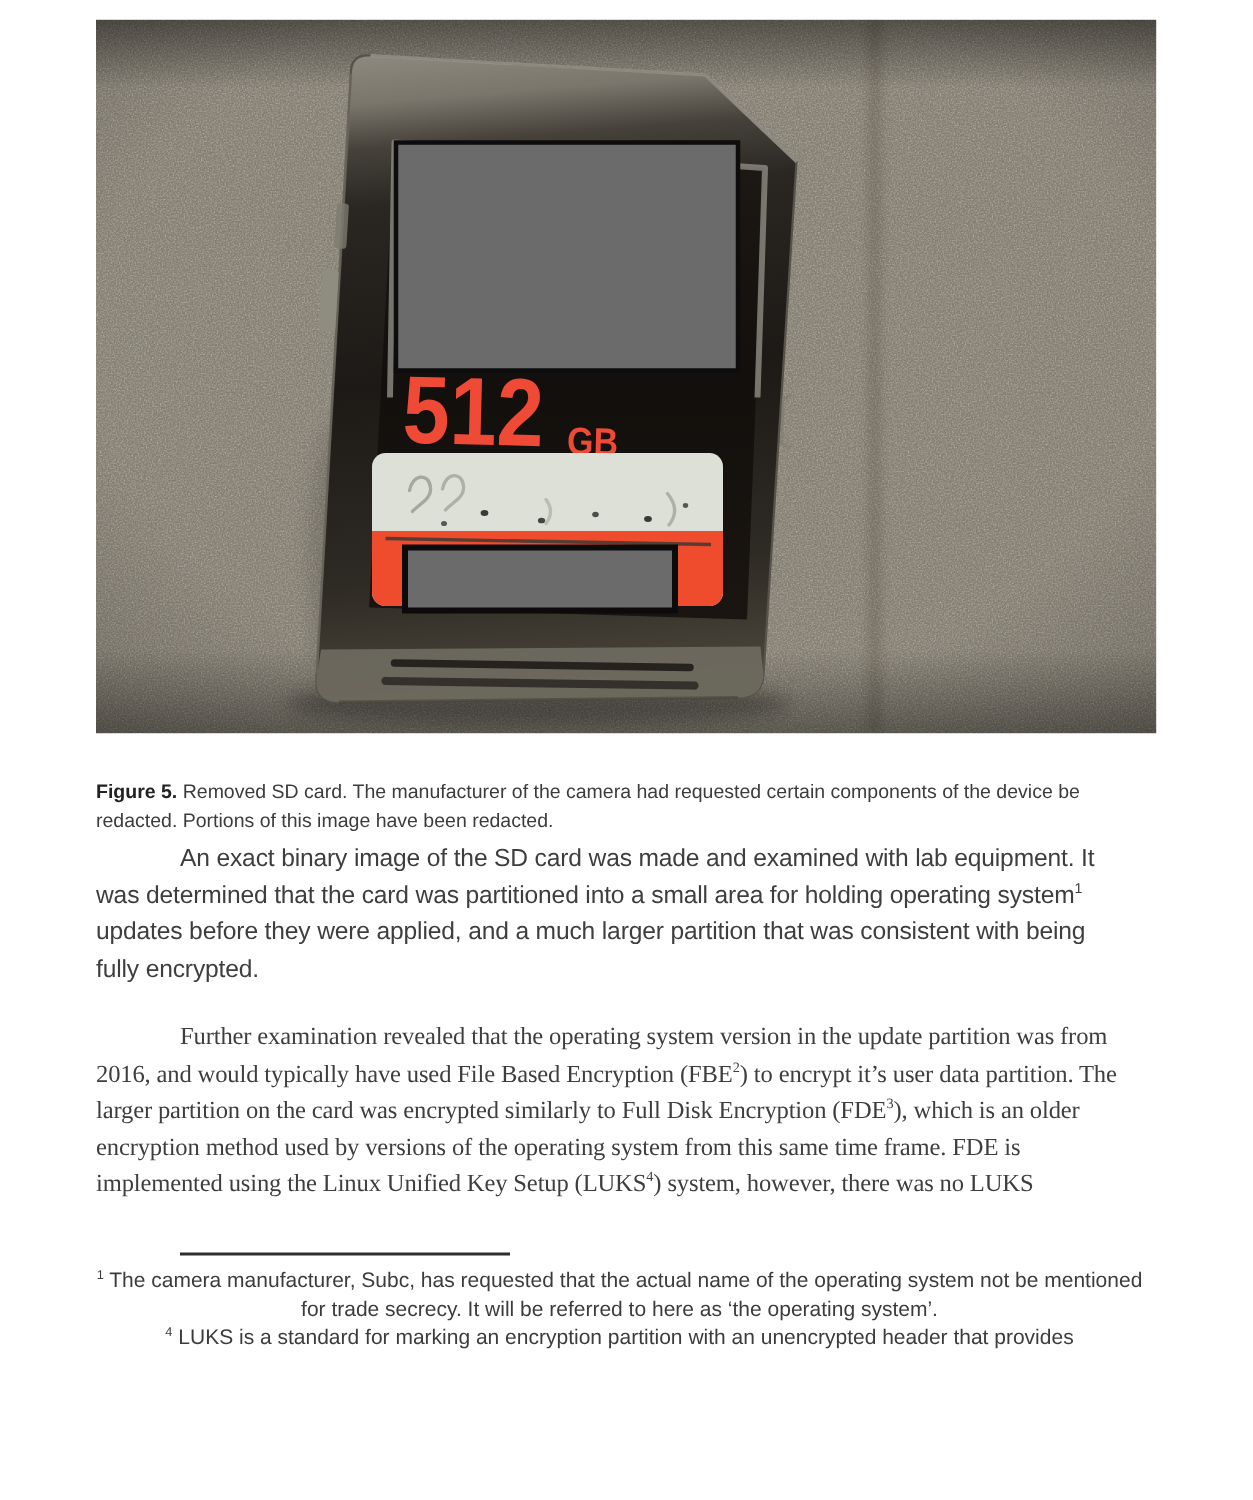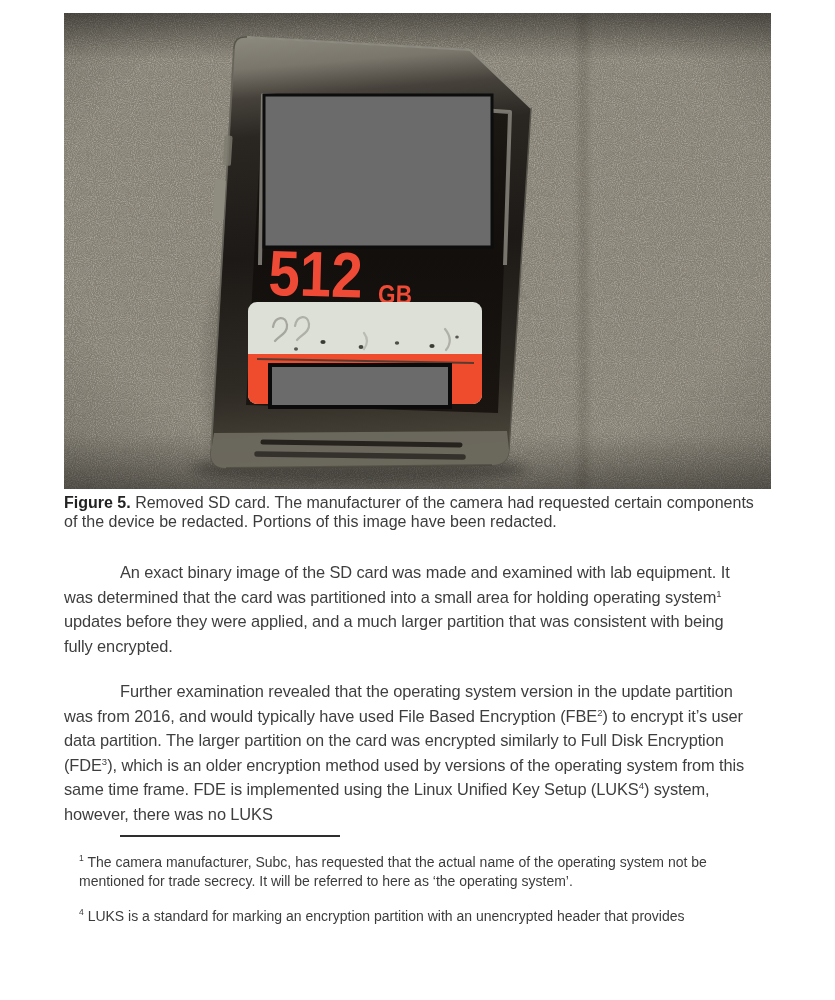--- a/index.html
+++ b/index.html
@@ -13,44 +13,44 @@
   }
   .page { position: relative; width: 835px; height: 1000px; background: #ffffff; }
 
   .photo {
     position: absolute; left: 64px; top: 13px;
     width: 707px; height: 476px; overflow: hidden;
   }
   .photo svg { display: block; }
 
   .caption {
-    position: absolute; left: 64px; top: 493px; width: 700px;
-    font-size: 16px; line-height: 19px; color: #3c3c3c; margin: 0;
+    position: absolute; left: 64px; top: 518px; width: 700px;
+    font-size: 13px; line-height: 19px; color: #3c3c3c; margin: 0;
   }
   .caption b { color: #222222; font-weight: bold; }
 
   .para {
     position: absolute; left: 64px; width: 690px; margin: 0;
     font-size: 16.4px; line-height: 24.5px; color: #3e3e3e;
     text-indent: 56px; letter-spacing: -0.1px;
   }
   .p1 { top: 560px; }
-  .p2 { top: 679px; }
+  .p2 { top: 679px; font-family: Liberation Serif, serif; }
   .para sup { font-size: 9.5px; line-height: 0; vertical-align: super; letter-spacing: 0; }
 
   .footnotes {
     position: absolute; left: 63px; top: 835px; width: 700px;
     font-size: 14px; line-height: 19px; color: #3c3c3c;
   }
   .fn-sep {
     width: 220px; height: 0;
     border-top: 2.5px solid #2e2e2e;
     margin: 0 0 7px 57px;
   }
-  .footnote { margin: 16px; }
+  .footnote { margin: 0; text-align: center; }
   .footnote sup { font-size: 8.5px; line-height: 0; vertical-align: super; }
 </style>
 </head>
 <body>
 
 <div class="page">
 
   <div class="photo">
     <svg width="707" height="476" viewBox="0 0 707 476" xmlns="http://www.w3.org/2000/svg">
       <defs>

